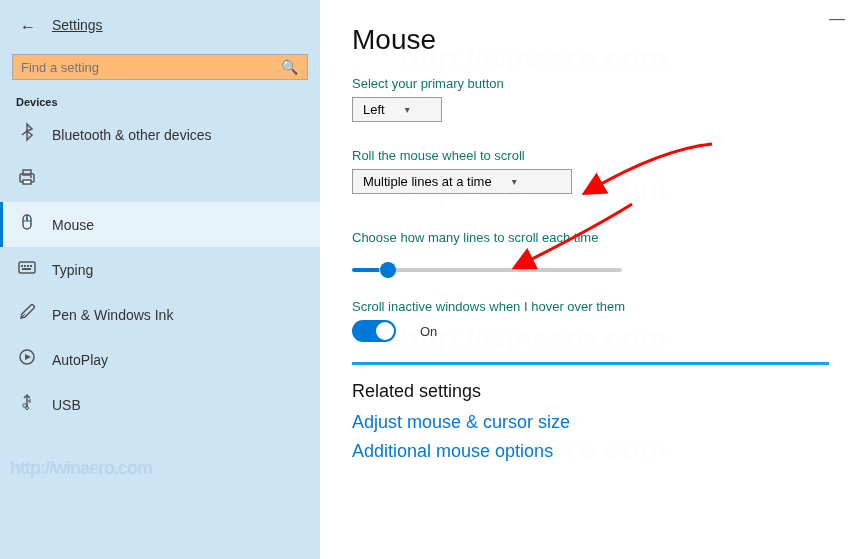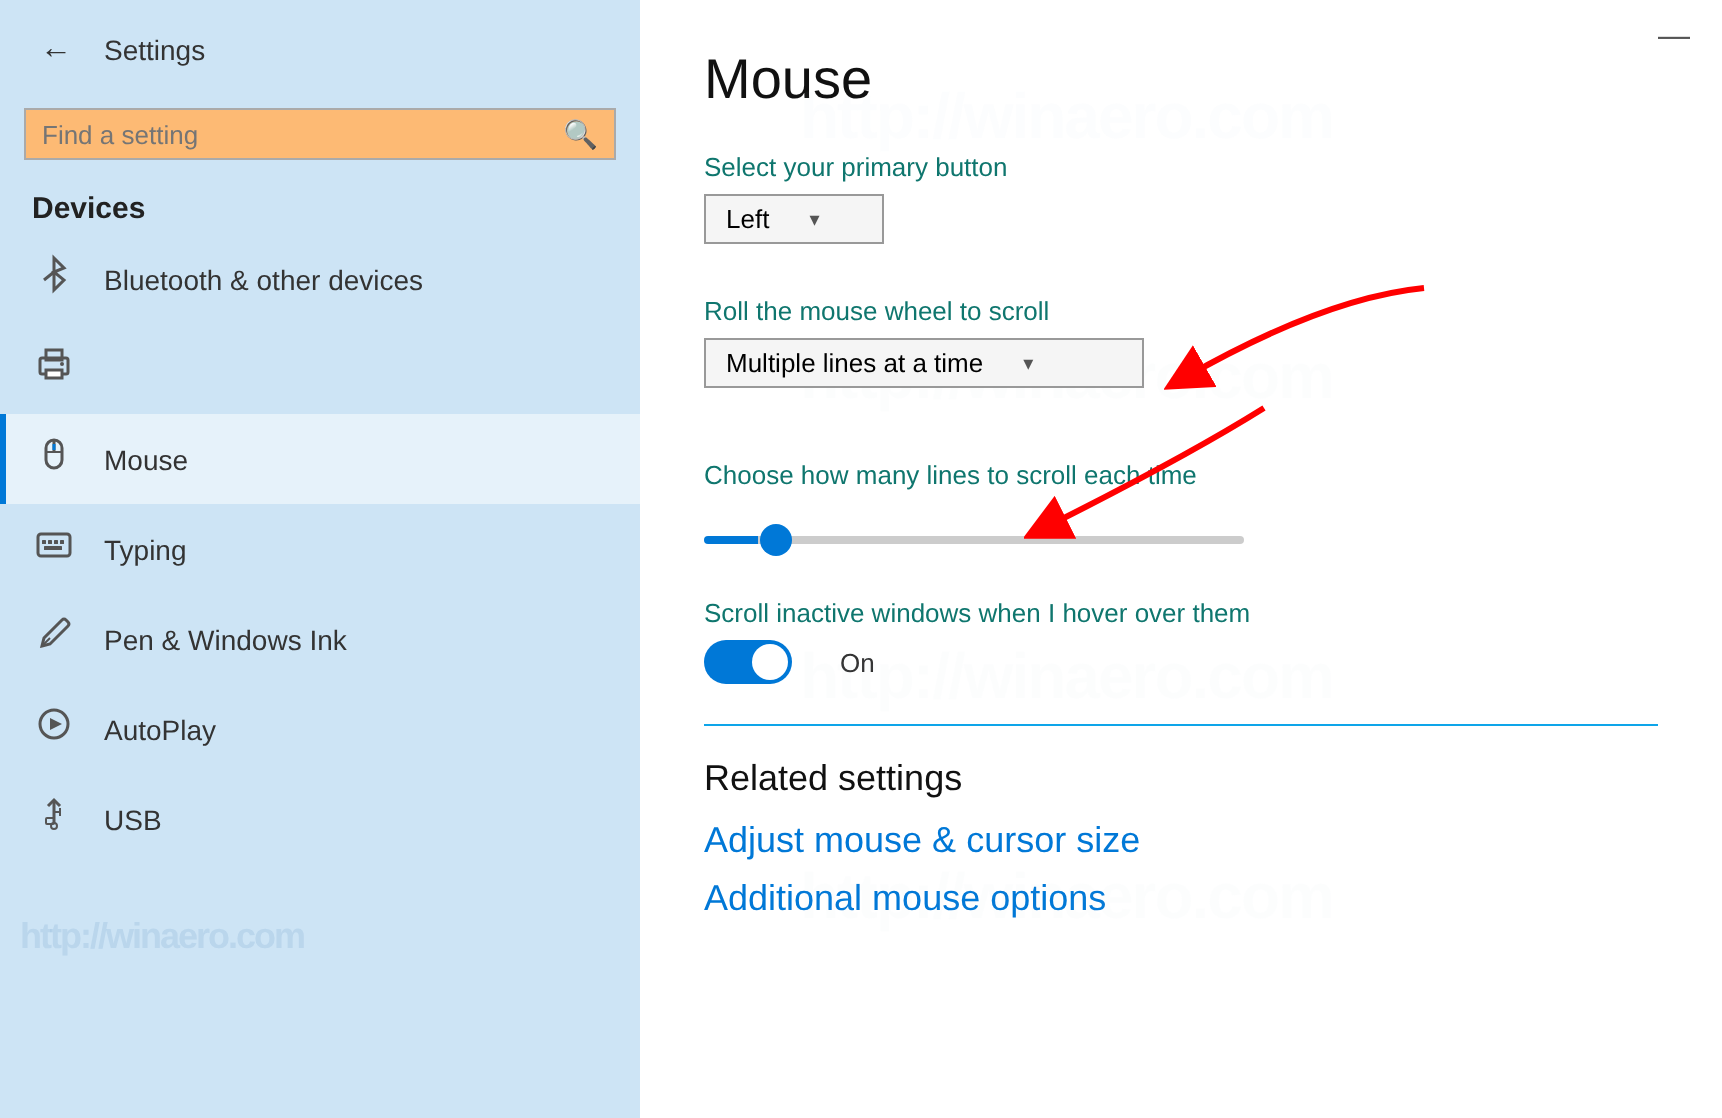--- a/index.html
+++ b/index.html
@@ -40,20 +40,21 @@
       border: none;
       padding: 4px;
       display: flex;
       align-items: center;
     }
 
     .sidebar-title {
       font-size: 14px;
       font-weight: 400;
       color: #333;
+      text-decoration: underline;
     }
 
     .search-box {
       margin: 4px 12px 8px 12px;
       display: flex;
       align-items: center;
       background: #fdba74;
       border: 1px solid #aaa;
       padding: 4px 8px;
       gap: 6px;
@@ -67,21 +68,21 @@
       background: transparent;
       color: #555;
     }
 
     .search-icon-span {
       color: #555;
       font-size: 14px;
     }
 
     .section-label {
-      font-size: 15px;
+      font-size: 11px;
       font-weight: 700;
       padding: 8px 8px 4px 16px;
       color: #222;
     }
 
     .nav-item {
       display: flex;
       align-items: center;
       gap: 14px;
       padding: 10px 16px;
@@ -217,21 +218,21 @@
     .toggle-label {
       font-size: 13px;
       color: #333;
     }
 
     .related-title {
       font-size: 18px;
       font-weight: 400;
       color: #111;
       margin-bottom: 10px;
-      border-top: 1px solid #0ea5e9;
+      border-top: 3px solid #0ea5e9;
       padding-top: 16px;
     }
 
     .related-link {
       display: block;
       color: #0078d7;
       font-size: 18px;
       cursor: pointer;
       text-decoration: none;
       margin-bottom: 8px;

